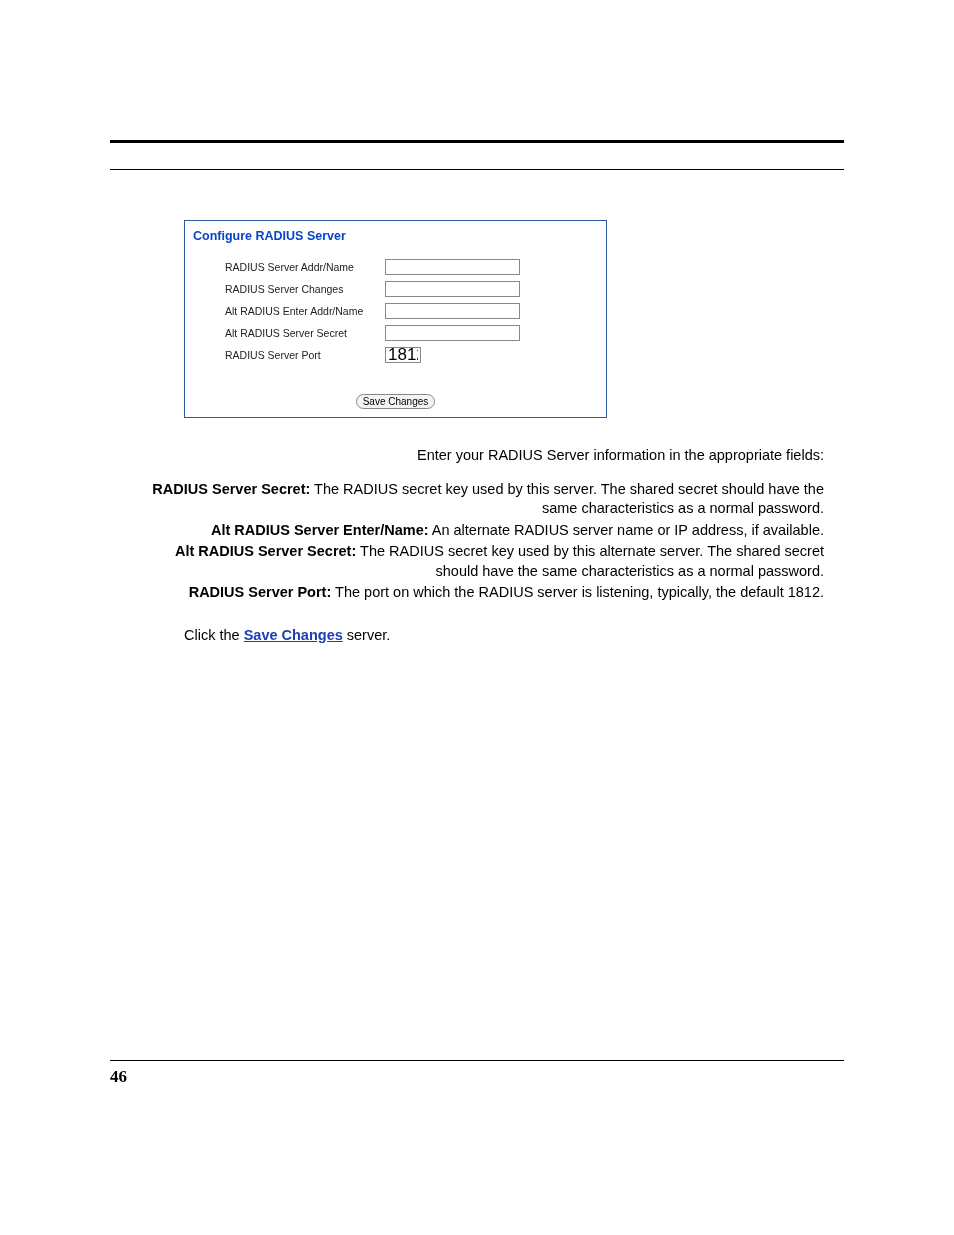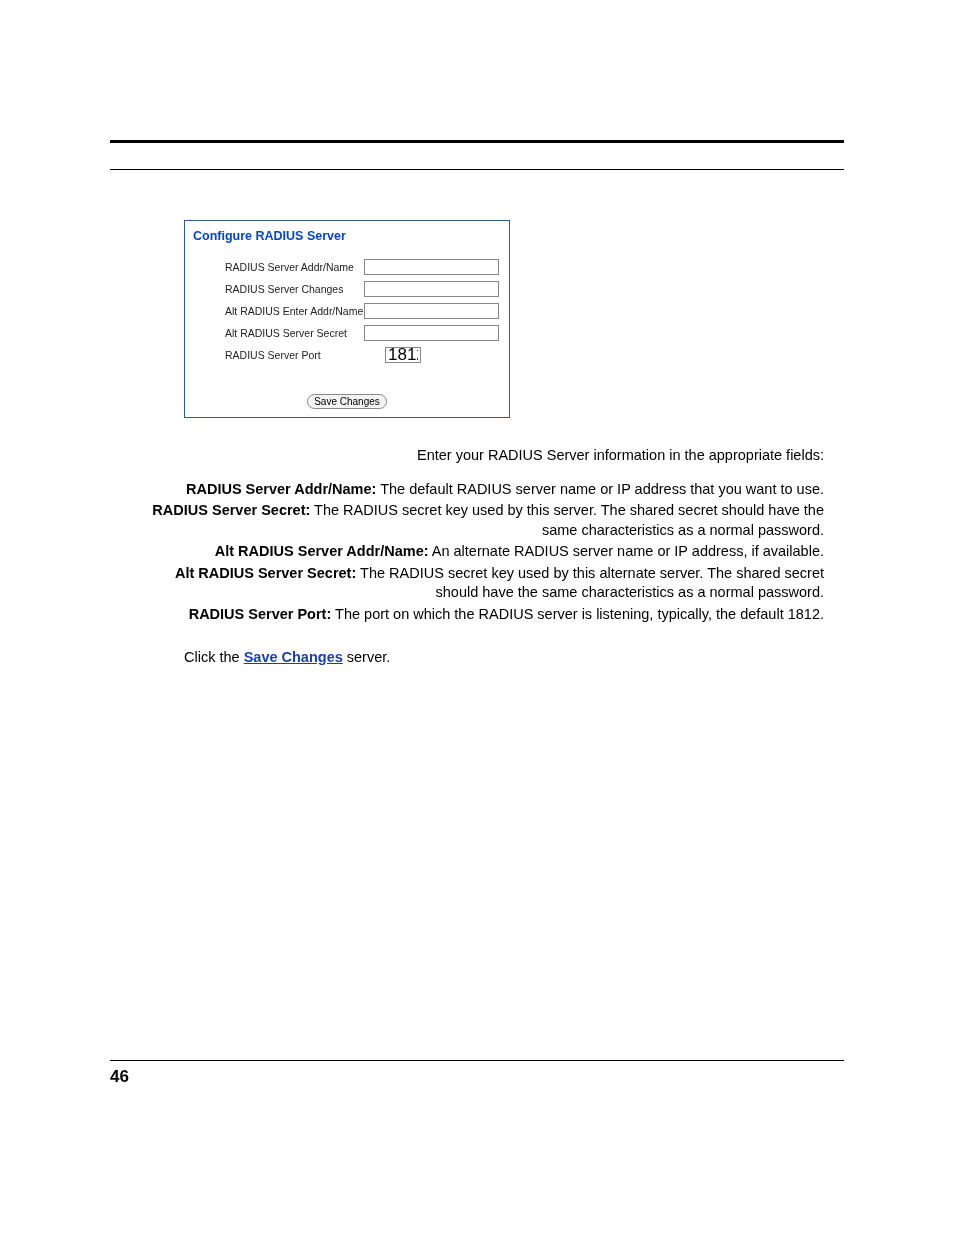--- a/index.html
+++ b/index.html
@@ -19,21 +19,21 @@
   .rule-thick {
     border-top: 3px solid #000;
     margin-bottom: 26px;
   }
   .rule-thin {
     border-top: 1px solid #000;
     margin-bottom: 50px;
   }
   .config-box {
     border: 1px solid #2a5aa0;
-    width: 326px;
+    width: 423px;
     margin-left: 74px;
     margin-bottom: 28px;
     background: #fff;
     padding: 0;
   }
   .config-title {
     color: #0645c9;
     font-weight: bold;
     font-size: 12.5px;
     padding: 8px 8px 16px 8px;
@@ -101,21 +101,21 @@
     position: absolute;
     left: 110px;
     right: 110px;
     bottom: 174px;
     border-top: 1px solid #000;
   }
   .page-num {
     position: absolute;
     left: 110px;
     bottom: 148px;
-    font-family: Liberation Sans, sans-serif;
+    font-family: Liberation Serif, serif;
     font-weight: bold;
     font-size: 17px;
   }
 </style>
 </head>
 <body>
 
 <div class="page">
   <div class="rule-thick"></div>
   <div class="rule-thin"></div>
@@ -145,23 +145,22 @@
       </div>
     </div>
     <div class="btn-row">
       <button class="save-btn">Save Changes</button>
     </div>
   </div>
 
   <div class="body-text intro">Enter your RADIUS Server information in the appropriate fields:</div>
 
   <div class="body-text defs">
-    <p><b>RADIUS Server Addr/Name:</b><span> The default RADIUS server name or IP address that you want to use.</span></p>
     <p><b>RADIUS Server Secret:</b><span> The RADIUS secret key used by this server. The shared secret should have the same characteristics as a normal password.</span></p>
-    <p><b>Alt RADIUS Server Addr/Name:</b><span> An alternate RADIUS server name or IP address, if available.</span></p>
+    <p><b>Alt RADIUS Server Enter/Name:</b><span> An alternate RADIUS server name or IP address, if available.</span></p>
     <p><b>Alt RADIUS Server Secret:</b><span> The RADIUS secret key used by this alternate server. The shared secret should have the same characteristics as a normal password.</span></p>
     <p><b>RADIUS Server Port:</b><span> The port on which the RADIUS server is listening, typically, the default 1812.</span></p>
   </div>
 
   <div class="closing">
     <span>Click the </span><span class="link-like">Save Changes</span><span> server.</span>
   </div>
 
   <div class="page-num-rule"></div>
   <div class="page-num">46</div>

